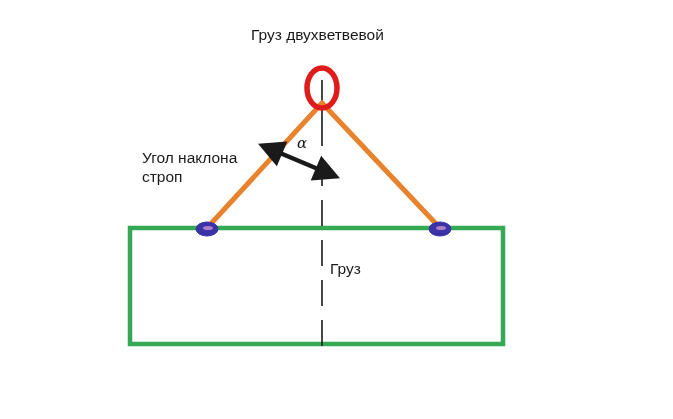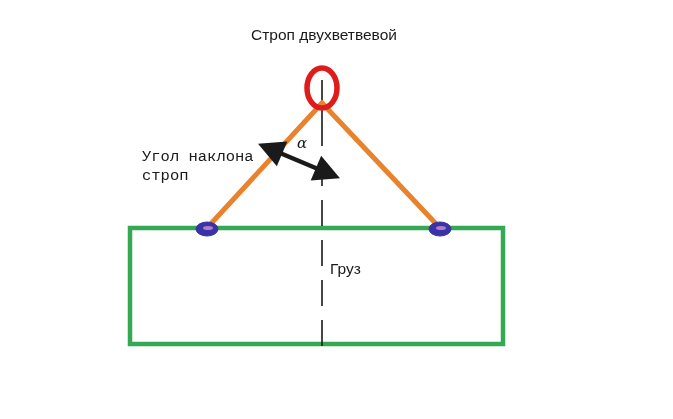--- a/index.html
+++ b/index.html
@@ -33,21 +33,20 @@
   }
   #title-text {
     left: 251px;
     top: 25px;
     font-size: 15.5px;
   }
   #angle-label-text {
     left: 142px;
     top: 148px;
     font-size: 15.5px;
-    font-family: Liberation Mono, monospace;
   }
   #load-label-text {
     left: 330px;
     top: 259px;
     font-size: 15.5px;
     text-align: right;
   }
   #alpha-symbol-text {
     left: 297px;
     top: 134px;
@@ -86,21 +85,21 @@
     <ellipse cx="207" cy="229" rx="11" ry="7" fill="#3a33a8" stroke="#3a33a8" stroke-width="1"></ellipse>
     <ellipse cx="208" cy="228" rx="5" ry="2" fill="#b07cc6"></ellipse>
 
     <ellipse cx="440" cy="229" rx="11" ry="7" fill="#3a33a8" stroke="#3a33a8" stroke-width="1"></ellipse>
     <ellipse cx="441" cy="228" rx="5" ry="2" fill="#b07cc6"></ellipse>
 
     <line x1="280" y1="153" x2="318" y2="169" stroke="#1a1a1a" stroke-width="4.5" marker-start="url(#arrowhead-start)" marker-end="url(#arrowhead-end)"></line>
 
   </svg>
 
-  <div class="txt" id="title-text">Строп двухветвевой</div>
+  <div class="txt" id="title-text">Груз двухветвевой</div>
 
   <div class="txt" id="angle-label-text"><span>Угол наклона</span><br><span>строп</span></div>
 
   <div class="txt" id="alpha-symbol-text">α</div>
 
   <div class="txt" id="load-label-text">Груз</div>
 
 </div>
 
 </body></html>

